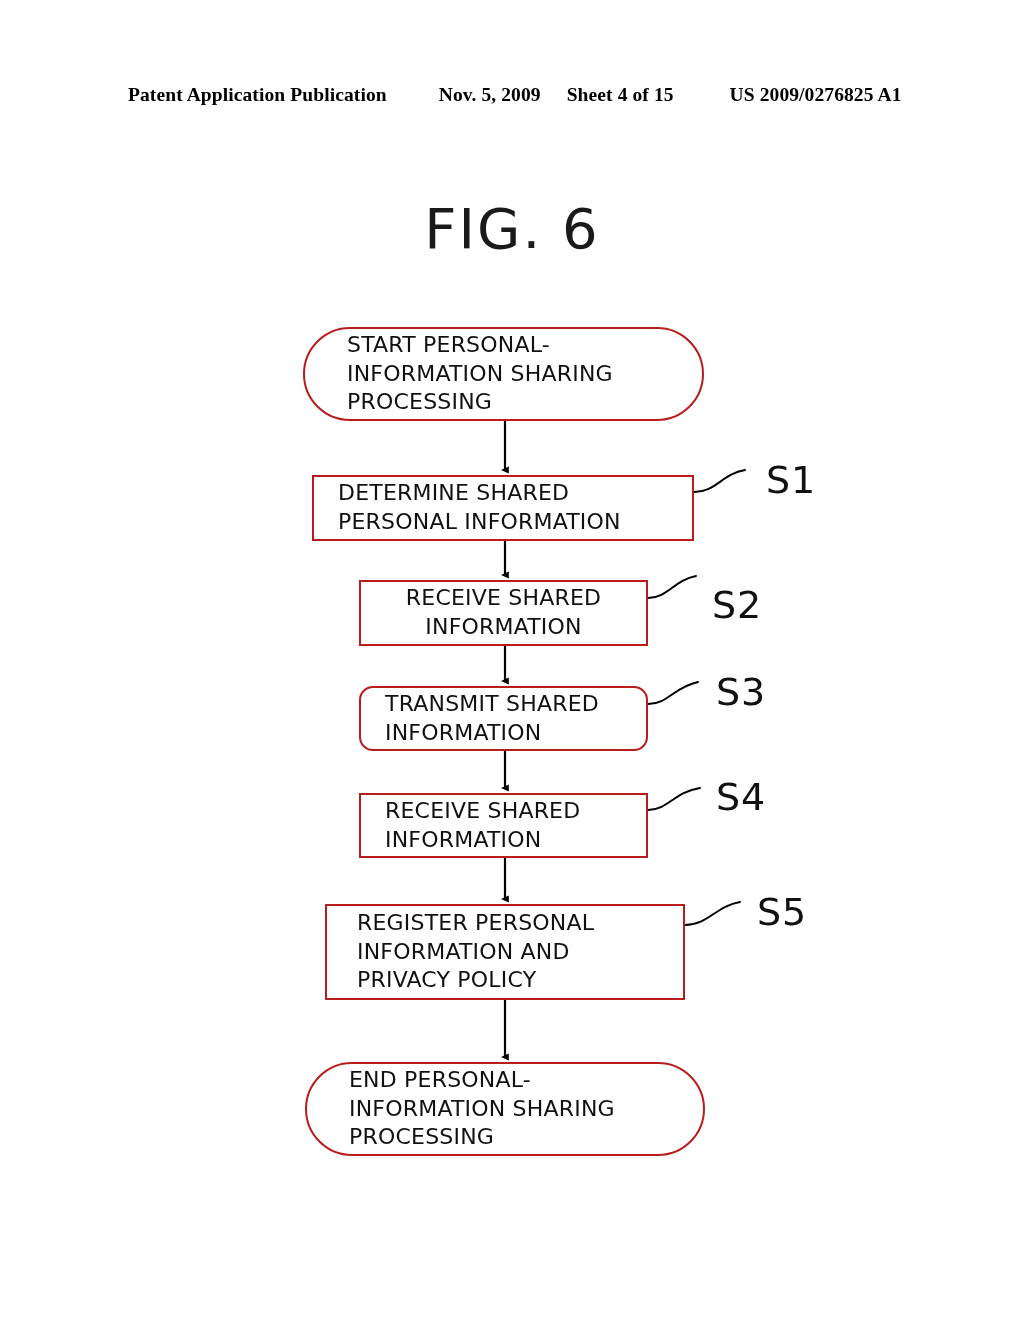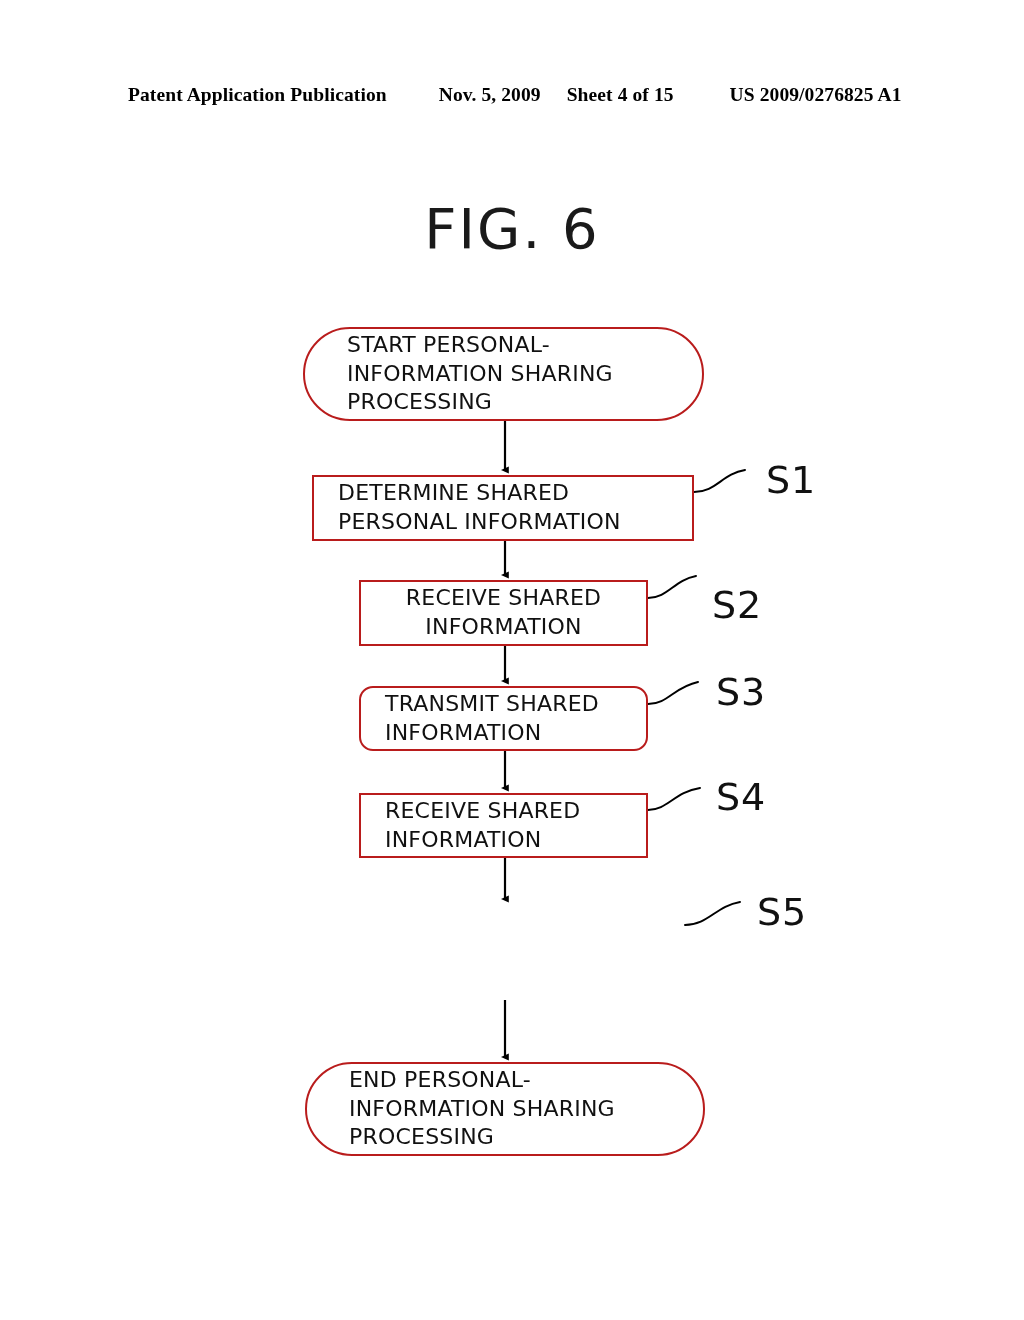--- a/index.html
+++ b/index.html
@@ -185,20 +185,25 @@
   <div class="node" id="node-s3">
     <div class="node-text">TRANSMIT SHARED
 INFORMATION</div>
   </div>
 
   <div class="node" id="node-s4">
     <div class="node-text">RECEIVE SHARED
 INFORMATION</div>
   </div>
 
+  <div class="node" id="node-s5">
+    <div class="node-text">REGISTER PERSONAL
+INFORMATION AND
+PRIVACY POLICY</div>
+  </div>
 
   <div class="node terminator" id="node-end">
     <div class="node-text">END PERSONAL-
 INFORMATION SHARING
 PROCESSING</div>
   </div>
 
   <div class="step-label" id="label-s1">S1</div>
   <div class="step-label" id="label-s2">S2</div>
   <div class="step-label" id="label-s3">S3</div>

